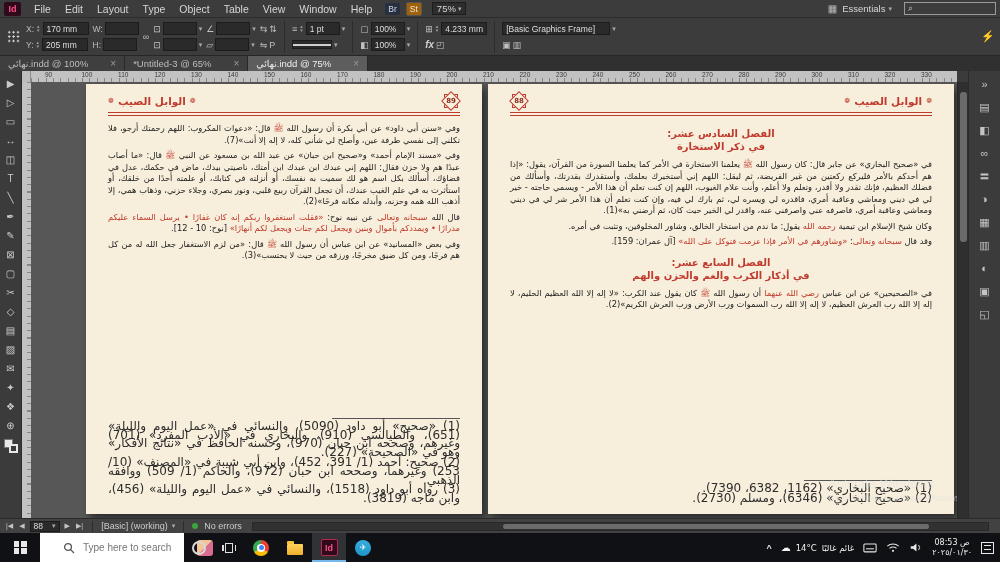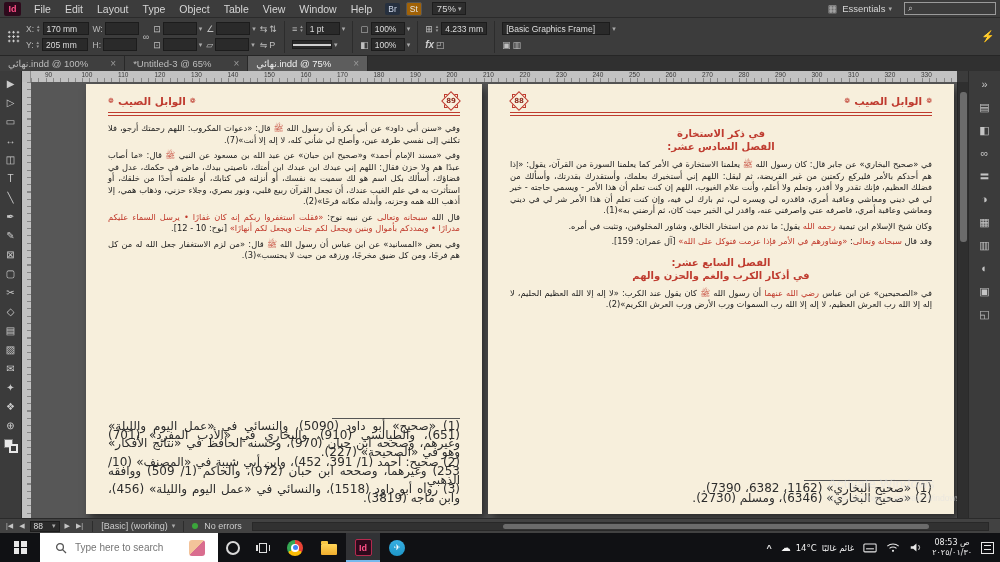--- a/index.html
+++ b/index.html
@@ -113,21 +113,21 @@
   
   .watermark{position:absolute;left:828px;top:476px;z-index:6;color:rgba(225,225,225,.55);pointer-events:none}
   .watermark .t1{font-size:13.5px}
   .watermark .t2{font-size:8.5px;margin-top:2px}
 
   
   .taskbar{position:absolute;top:533px;left:0;right:0;height:29px;background:#101114;display:flex;align-items:center;z-index:20}
   .start{width:40px;height:29px;display:flex;align-items:center;justify-content:center}
   .win{width:13px;height:13px;display:grid;grid-template-columns:1fr 1fr;grid-template-rows:1fr 1fr;gap:1.5px}
   .win i{background:#e8e8e8}
-  .tb-search{height:29px;width:178px;background:#ffffff;display:flex;align-items:center;gap:6px;padding:0 15px}
+  .tb-search{height:29px;width:144px;background:#ffffff;display:flex;align-items:center;gap:6px;padding:0 23px}
   .tb-search svg{flex:0 0 auto}
   .tb-search input{border:none;outline:none;font-size:10px;color:#444;width:110px;background:transparent}
   .doodle{width:16px;height:16px;border-radius:3px;background:linear-gradient(135deg,#f3c39a 0 50%,#d96d8f 50% 100%);flex:0 0 auto}
   .tb-btn{width:30px;height:29px;display:flex;align-items:center;justify-content:center}
   .cortana{width:14px;height:14px;border:2px solid #d9d9d9;border-radius:50%}
   .taskview{position:relative;width:14px;height:12px}
   .taskview .c{position:absolute;left:3px;top:1px;width:8px;height:10px;border:1.5px solid #e0e0e0}
   .taskview .l{position:absolute;left:0;top:3px;width:1.5px;height:6px;background:#e0e0e0}
   .taskview .r{position:absolute;right:0;top:3px;width:1.5px;height:6px;background:#e0e0e0}
   .task-app{width:34px;height:29px;display:flex;align-items:center;justify-content:center}
@@ -404,22 +404,22 @@
       </div>
       <div class="running-head">
         <span class="flourish">❁</span>
         <span>الوابل الصيب</span>
         <span class="flourish">❁</span>
       </div>
     </div>
     <div class="page-rule"></div>
     <div class="page-body" id="page-right-body">
         <div class="chapter-heading">
+          <div>الفصل السادس عشر:</div>
           <div>في ذكر الاستخارة</div>
-          <div>الفصل السادس عشر:</div>
         </div>
         <p class="body-para"><span>في «صحيح البخاري» عن جابر قال: كان رسول الله </span><span class="red">ﷺ</span><span> يعلمنا الاستخارة في الأمر كما يعلمنا السورة من القرآن، يقول: «إذا هم أحدكم بالأمر فليركع ركعتين من غير الفريضة، ثم ليقل: اللهم إني أستخيرك بعلمك، وأستقدرك بقدرتك، وأسألك من فضلك العظيم، فإنك تقدر ولا أقدر، وتعلم ولا أعلم، وأنت علام الغيوب، اللهم إن كنت تعلم أن هذا الأمر - ويسمي حاجته - خير لي في ديني ومعاشي وعاقبة أمري، فاقدره لي ويسره لي، ثم بارك لي فيه، وإن كنت تعلم أن هذا الأمر شر لي في ديني ومعاشي وعاقبة أمري، فاصرفه عني واصرفني عنه، واقدر لي الخير حيث كان، ثم أرضني به»(1).</span></p>
         <p class="body-para"><span>وكان شيخ الإسلام ابن تيمية </span><span class="red">رحمه الله</span><span> يقول: ما ندم من استخار الخالق، وشاور المخلوقين، وتثبت في أمره.</span></p>
         <p class="body-para"><span>وقد قال </span><span class="red">سبحانه وتعالى</span><span>: </span><span class="red">«وشاورهم في الأمر فإذا عزمت فتوكل على الله»</span><span> [آل عمران: 159].</span></p>
         <div class="chapter-heading">
           <div>الفصل السابع عشر:</div>
           <div>في أذكار الكرب والغم والحزن والهم</div>
         </div>
         <p class="body-para"><span>في «الصحيحين» عن ابن عباس </span><span class="red">رضي الله عنهما</span><span> أن رسول الله </span><span class="red">ﷺ</span><span> كان يقول عند الكرب: «لا إله إلا الله العظيم الحليم، لا إله إلا الله رب العرش العظيم، لا إله إلا الله رب السموات ورب الأرض ورب العرش الكريم»(2).</span></p>
         <div class="fn-wrap">

